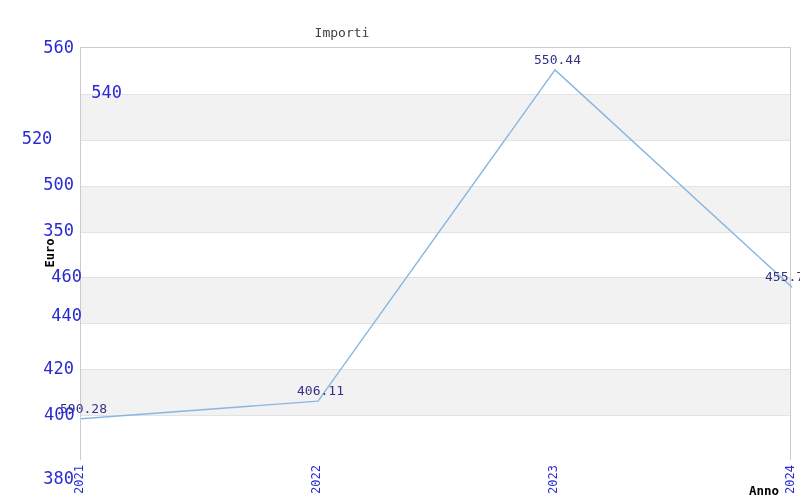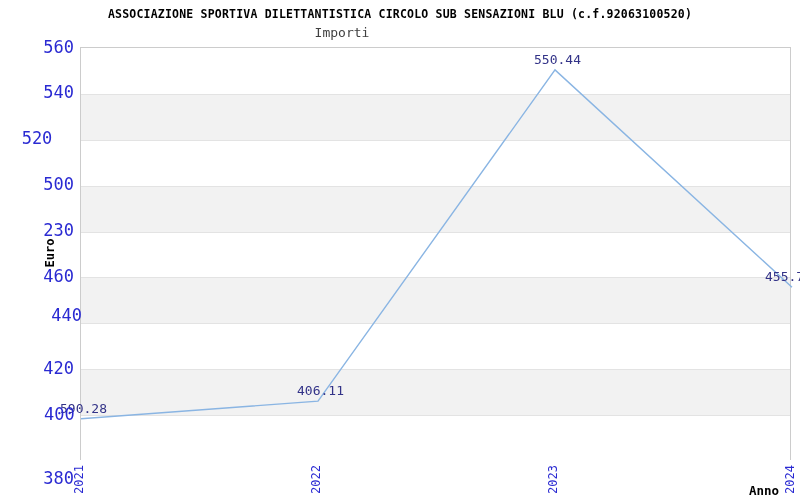--- a/index.html
+++ b/index.html
@@ -49,21 +49,20 @@
   }
   .x-axis-label {
     position: absolute; right: 21px; top: 483px;
     font-size: 12.5px; font-weight: bold; color: #000000; white-space: nowrap;
   }
 </style>
 </head>
 <body>
 
 <div class="chart-root">
-  <div class="chart-title">ASSOCIAZIONE SPORTIVA DILETTANTISTICA CIRCOLO SUB SENSAZIONI BLU (c.f.92063100520)</div>
   <div class="chart-subtitle">Importi</div>
 
   <div class="y-axis-label">Euro</div>
 
   <div class="plot-area">
       <div class="band" style="top: 0px; height: 45.8889px; background: rgb(255, 255, 255);"></div>
       <div class="band" style="top: 45.8889px; height: 45.8889px; background: rgb(242, 242, 242);"></div>
       <div class="gridline" style="top: 45.8889px; background: rgb(227, 227, 227);"></div>
       <div class="band" style="top: 91.7778px; height: 45.8889px; background: rgb(255, 255, 255);"></div>
       <div class="gridline" style="top: 91.7778px; background: rgb(227, 227, 227);"></div>
@@ -83,25 +82,25 @@
         <polyline points="0.0,370.8 237.0,353.1 474.0,21.9 711.0,239.3" fill="none" stroke="#8ab5e3" stroke-width="1.4"></polyline>
       </svg>
     </div>
 
   <div class="x-axis-label">Anno</div>
 <div class="point-label" style="color: rgb(51, 51, 136); left: 60px; top: 402.759px;">590.28</div>
     <div class="point-label" style="color: rgb(51, 51, 136); left: 297px; top: 385.092px;">406.11</div>
     <div class="point-label" style="color: rgb(51, 51, 136); left: 534px; top: 53.9349px;">550.44</div>
     <div class="point-label" style="color: rgb(51, 51, 136); left: 765px; top: 271.311px;">455.7</div>
     <div class="ytick" style="color: rgb(42, 42, 210); top: 40.5px;">560</div>
-    <div class="ytick" style="color: rgb(42, 42, 210); top: 86.3889px;">540</div>
+    <div class="ytick" style="color: rgb(42, 42, 210); top: 86.3889px; margin-left: 48px;">540</div>
     <div class="ytick" style="color: rgb(42, 42, 210); top: 132.278px; text-align: center;">520</div>
     <div class="ytick" style="color: rgb(42, 42, 210); top: 178.167px;">500</div>
-    <div class="ytick" style="color: rgb(42, 42, 210); top: 224.056px;">230</div>
-    <div class="ytick" style="color: rgb(42, 42, 210); top: 269.944px;">460</div>
+    <div class="ytick" style="color: rgb(42, 42, 210); top: 224.056px;">350</div>
+    <div class="ytick" style="color: rgb(42, 42, 210); top: 269.944px; margin-left: 8px;">460</div>
     <div class="ytick" style="color: rgb(42, 42, 210); top: 309px; margin-left: 8px;">440</div>
     <div class="ytick" style="color: rgb(42, 42, 210); top: 361.722px;">420</div>
     <div class="ytick" style="color: rgb(42, 42, 210); top: 407.611px; padding-left: 44px;">400</div>
     <div class="ytick" style="color: rgb(42, 42, 210); top: 453.5px; margin-top: 18px;">380</div>
     <div class="xtick" style="color: rgb(42, 42, 210); left: 72px; top: 465px;">2021</div>
     <div class="xtick" style="color: rgb(42, 42, 210); left: 309px; top: 465px;">2022</div>
     <div class="xtick" style="color: rgb(42, 42, 210); left: 546px; top: 465px;">2023</div>
     <div class="xtick" style="color: rgb(42, 42, 210); left: 783px; top: 465px;">2024</div>
   </div>
 

